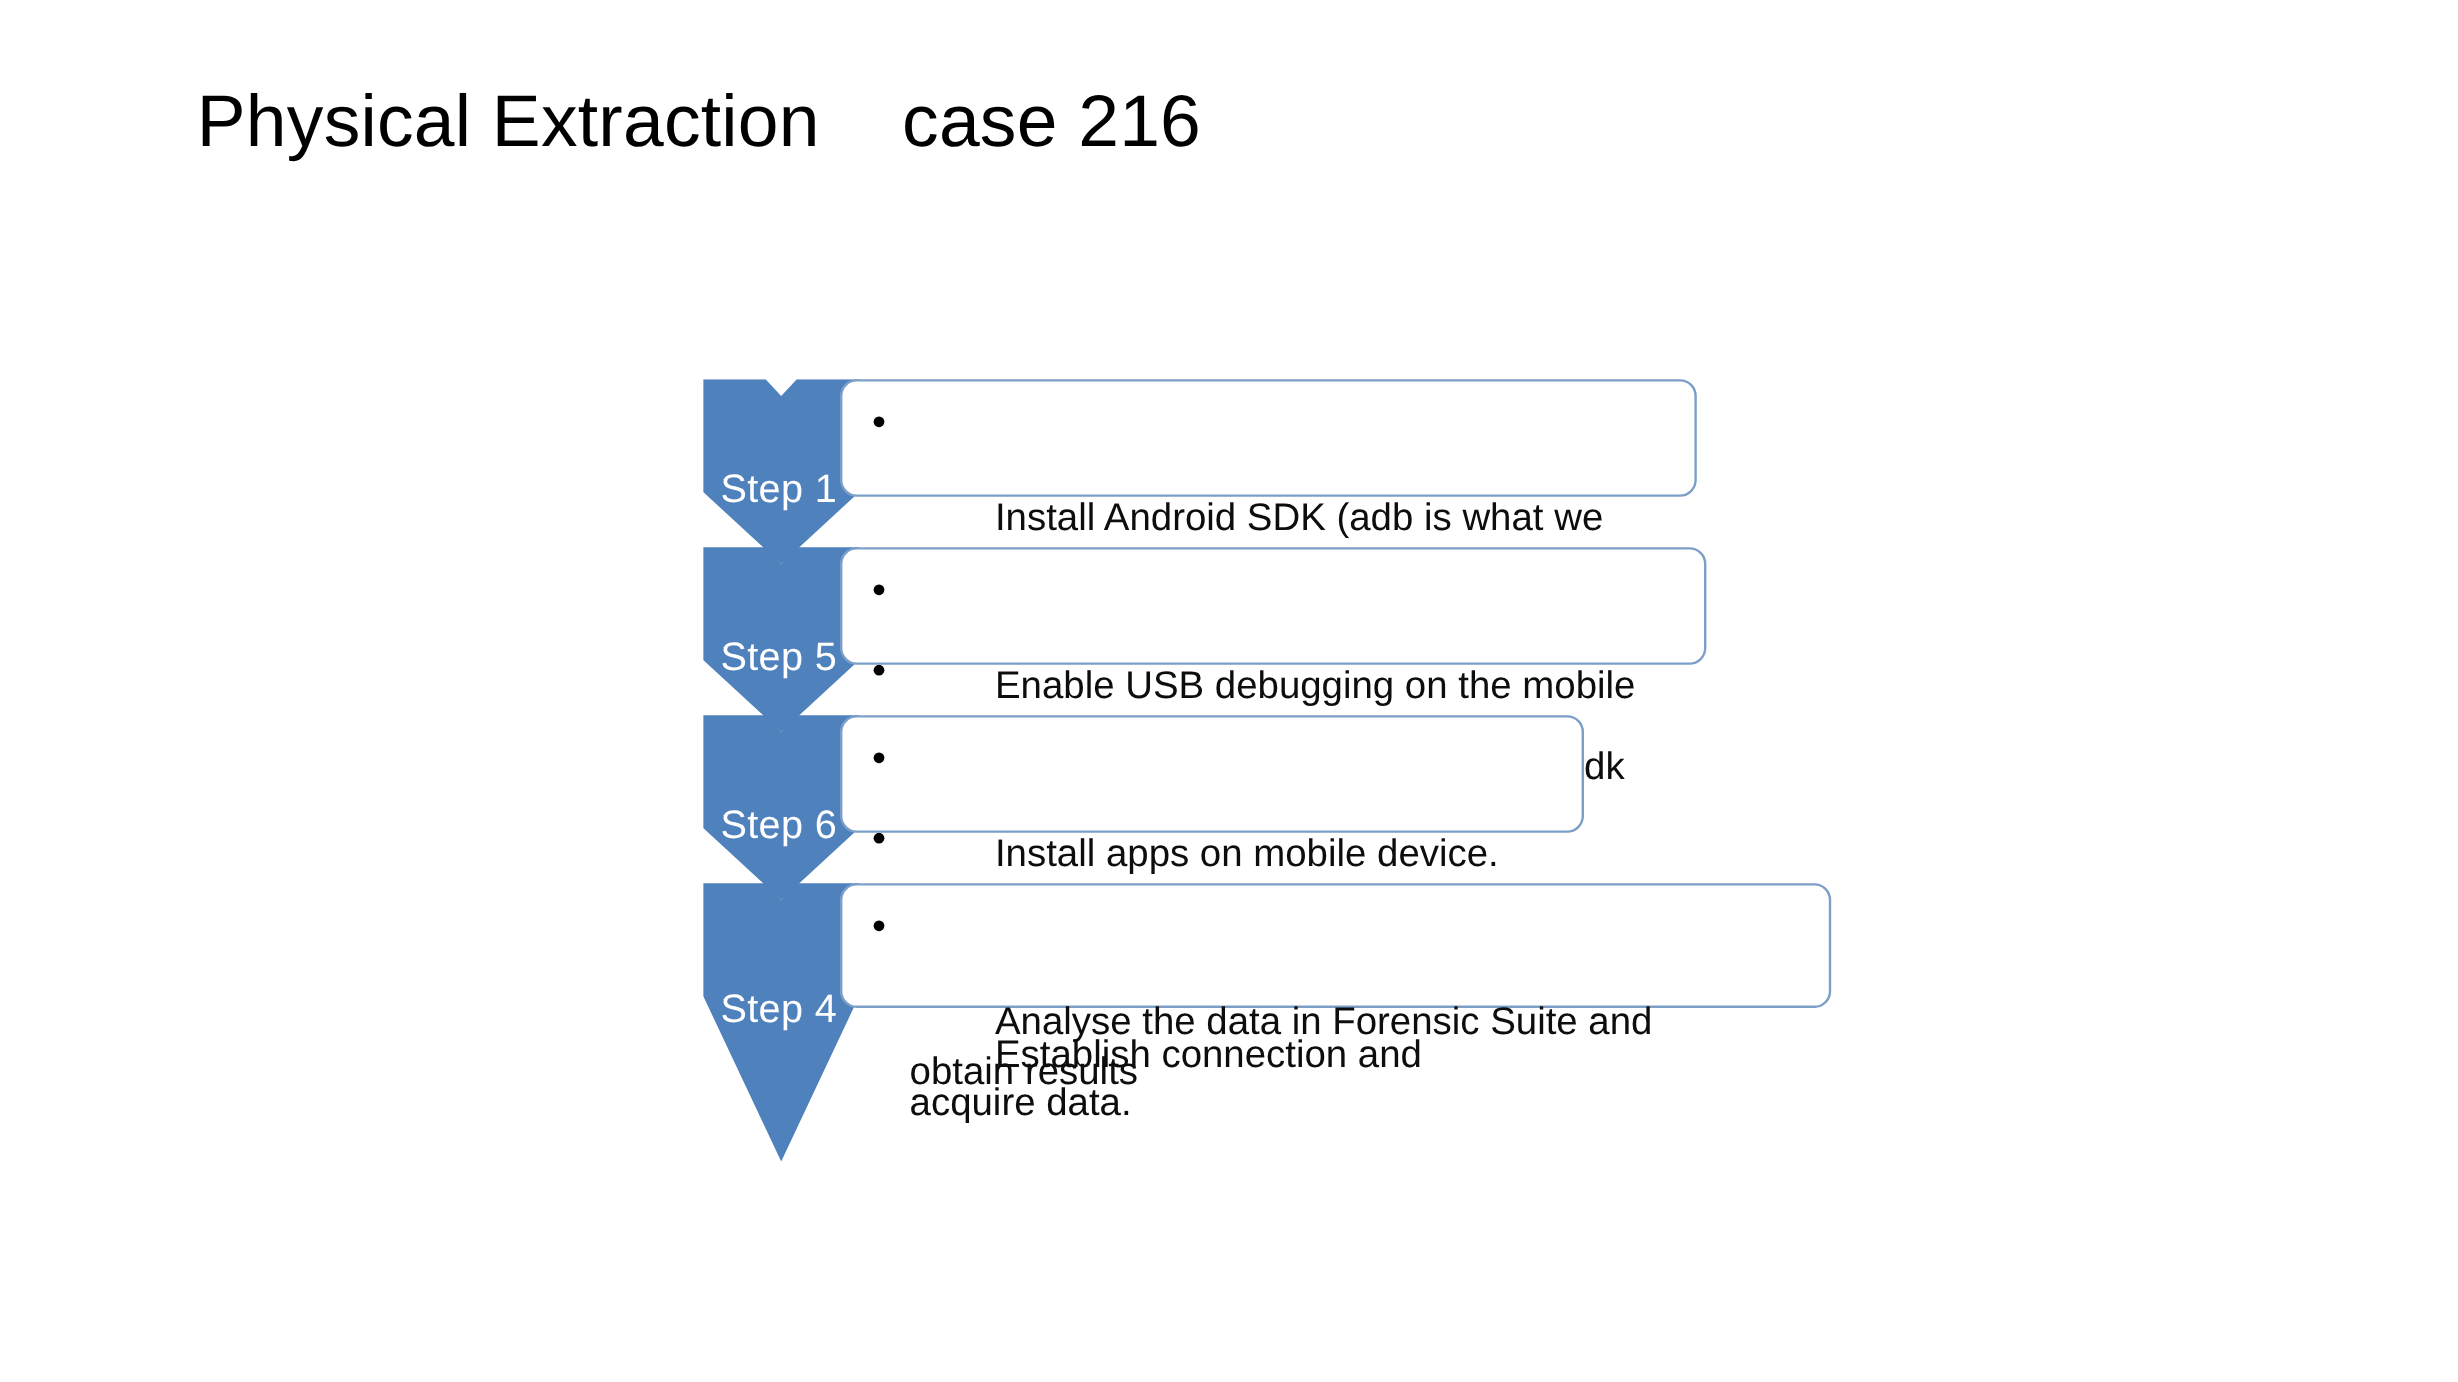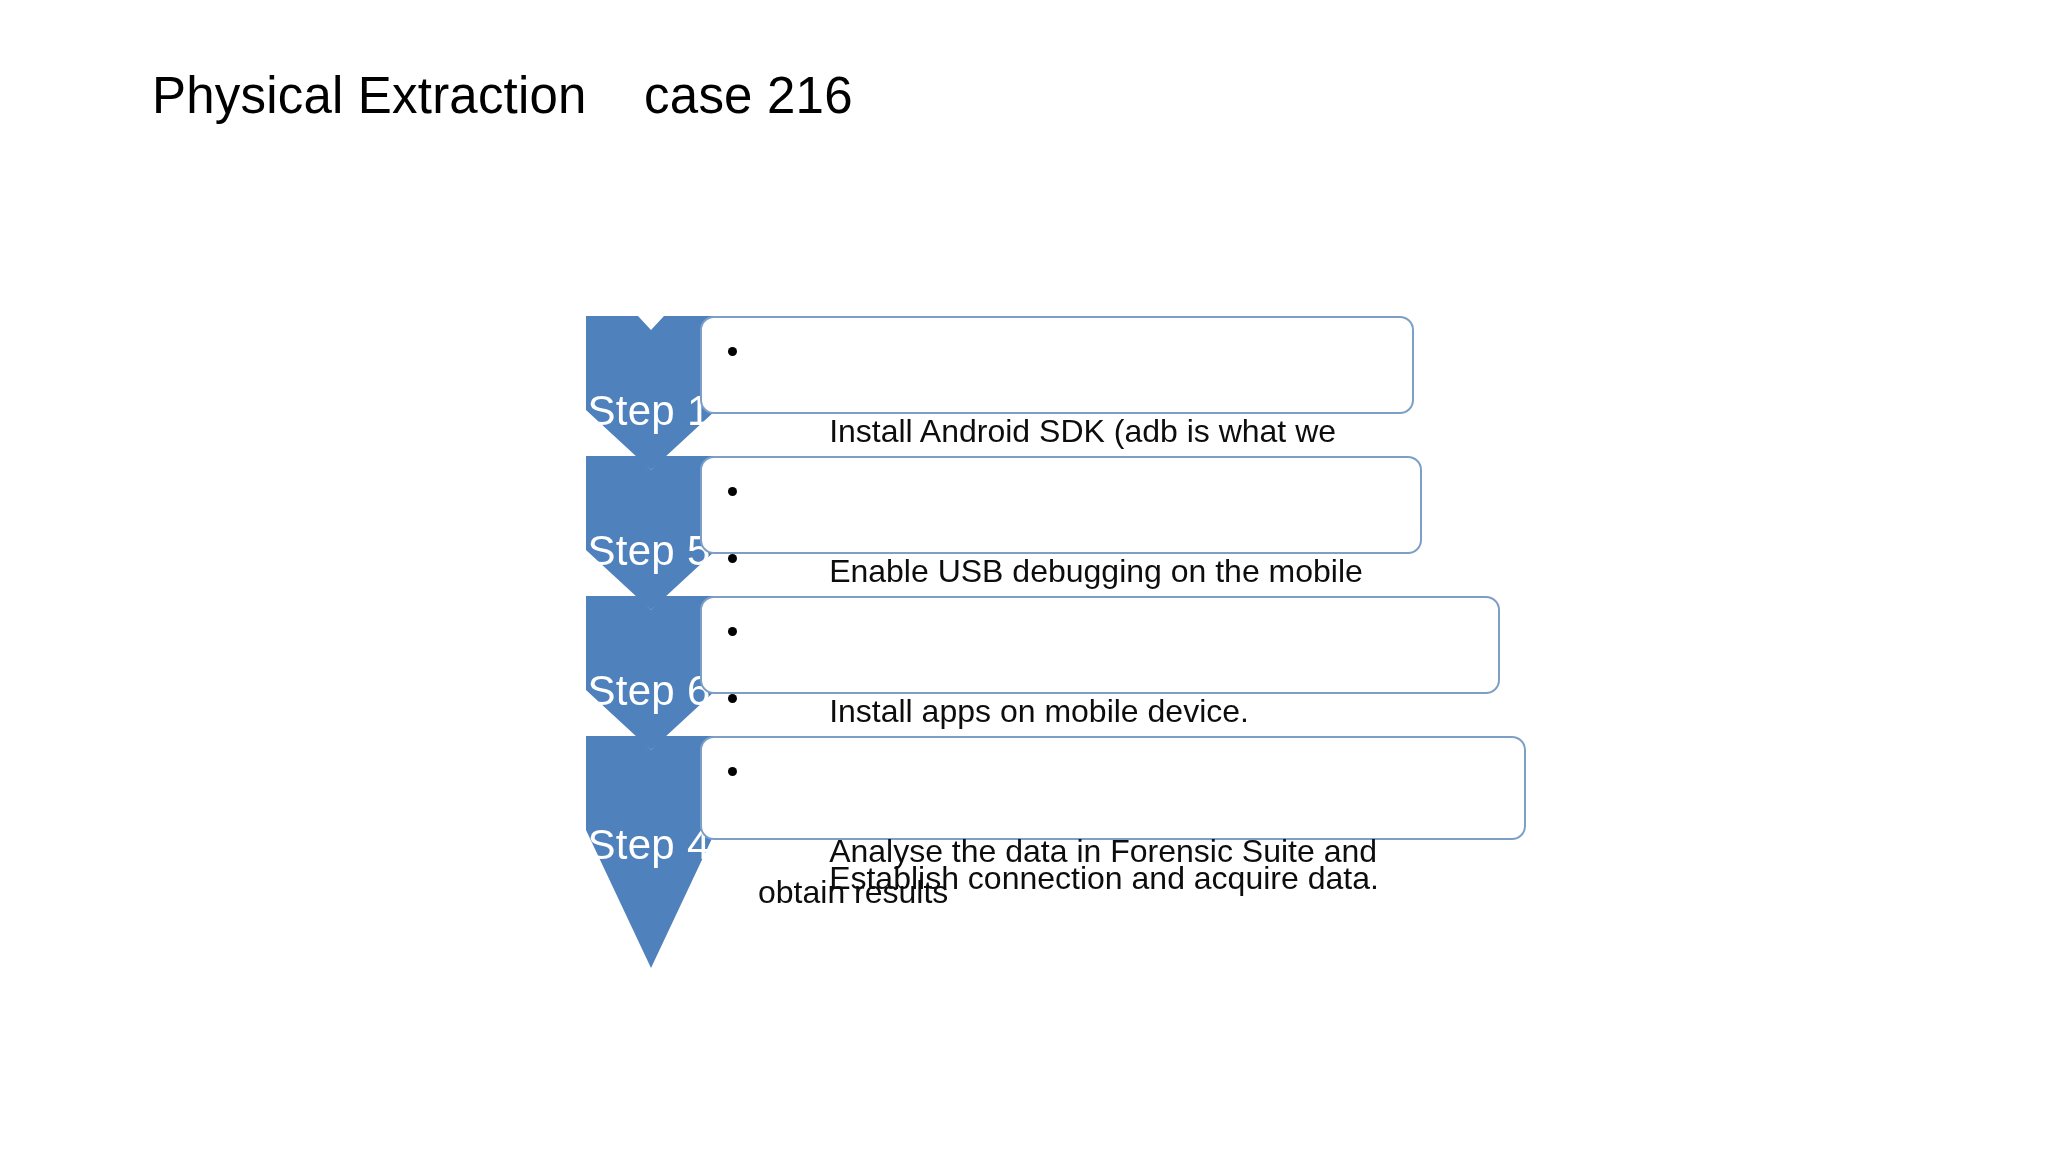--- a/index.html
+++ b/index.html
@@ -12,23 +12,23 @@
     width: 2048px;
     height: 1152px;
     position: relative;
     overflow: hidden;
     font-family: "Liberation Sans", "DejaVu Sans", sans-serif;
   }
 
   
   #slide-title {
     position: absolute;
-    left: 152px;
+    left: 164px;
     top: 68px;
-    font-size: 51px;
+    font-size: 61px;
     font-weight: 300;
     color: #000000;
     letter-spacing: 0.2px;
     white-space: pre;
     line-height: 1.1;
   }
 
   
   #smartart {
     position: absolute;
@@ -47,21 +47,21 @@
     height: 620px;
   }
 
   
   .step-label {
     position: absolute;
     left: 0;
     width: 126px;
     text-align: center;
     color: #ffffff;
-    font-size: 42px;
+    font-size: 33px;
     font-weight: 400;
     letter-spacing: 0.3px;
     line-height: 1;
     pointer-events: none;
   }
 
   
   .step-box {
     position: absolute;
     box-sizing: border-box;
@@ -134,21 +134,21 @@
         <span>Enable USB debugging on the mobile device.</span>
       </li>
       <li>
         <span class="bullet-dot"></span>
         <span>Open terminal and commands adb.</span>
       </li>
     </ul>
   </div>
 
   <div class="step-label" style="top:354px;">Step 6</div>
-  <div class="step-box" style="left:114px; top:280px; width:800px; height:98px;">
+  <div class="step-box" style="left:114px; top:280px; width:620px; height:98px;">
     <ul class="bullet-list">
       <li>
         <span class="bullet-dot"></span>
         <span>Install apps on mobile device.</span>
       </li>
       <li>
         <span class="bullet-dot"></span>
         <span>Establish connection and acquire data.</span>
       </li>
     </ul>

